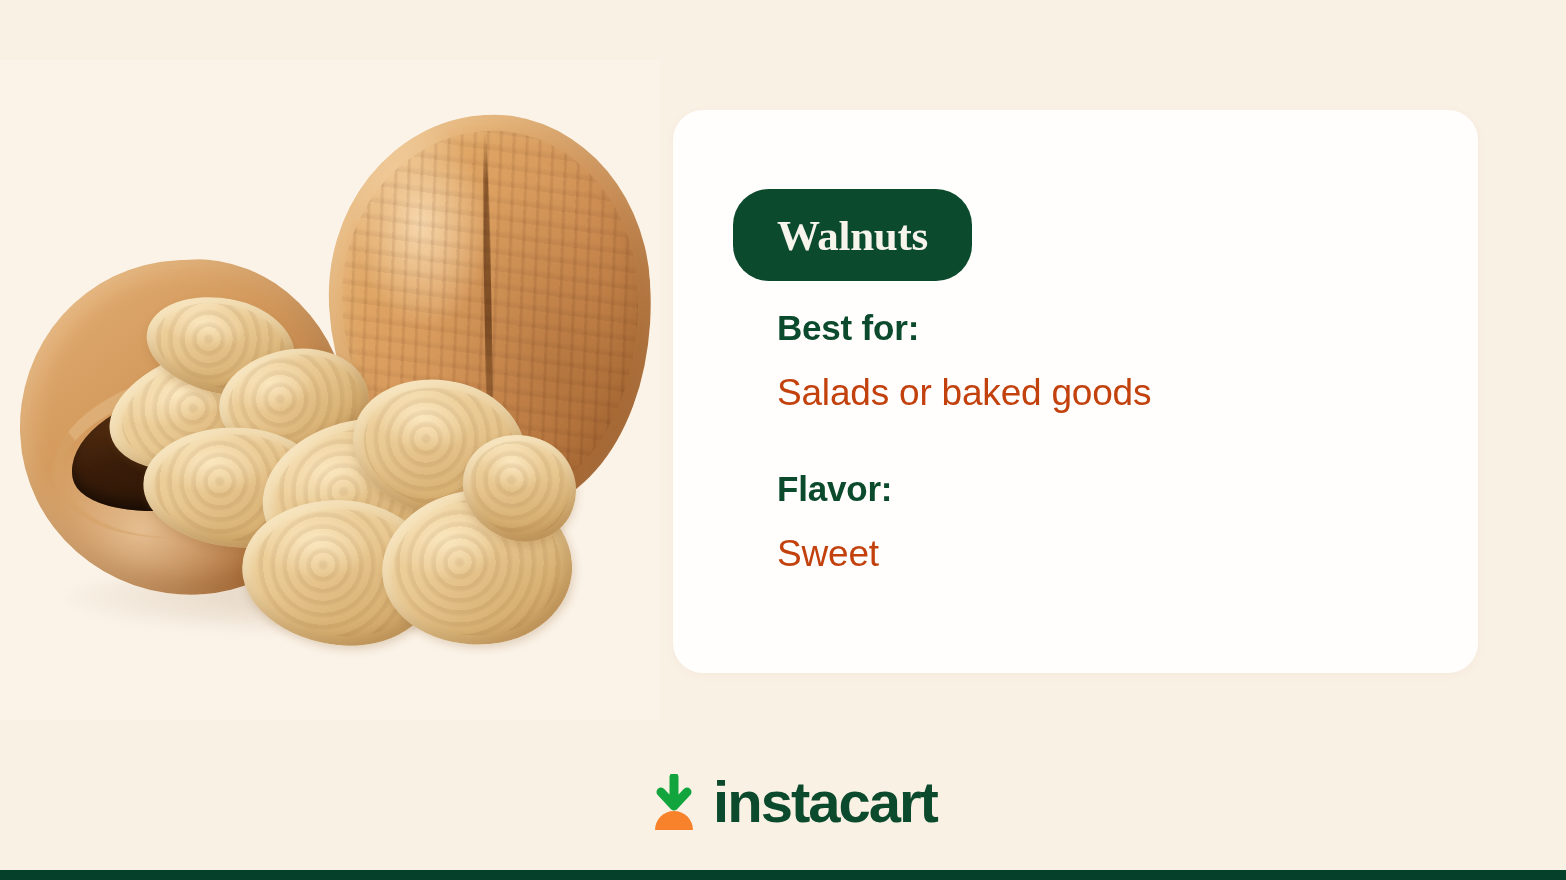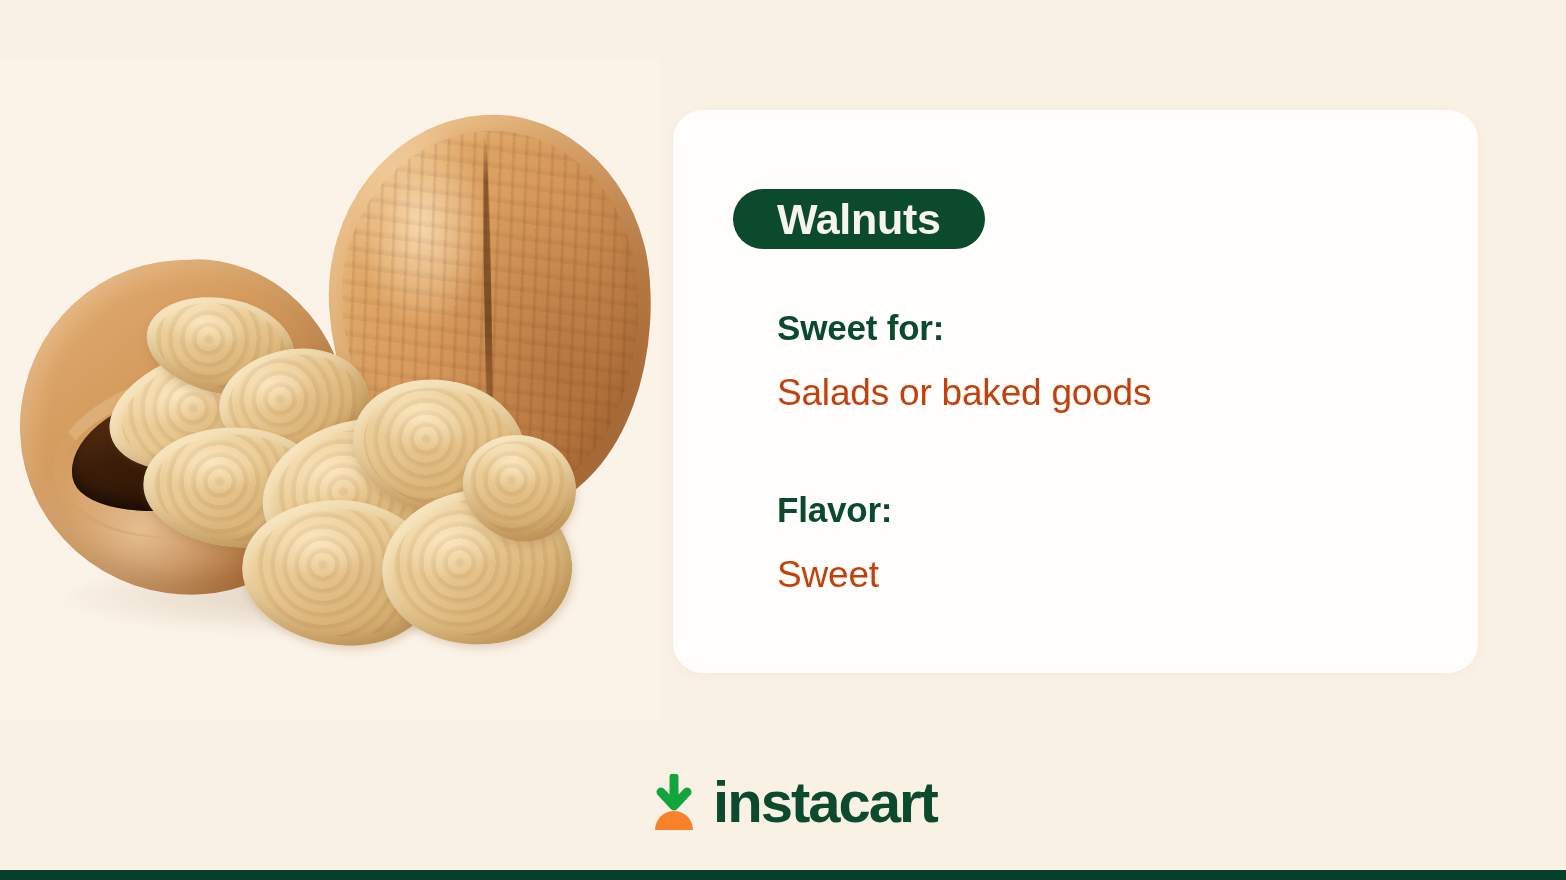--- a/index.html
+++ b/index.html
@@ -178,26 +178,27 @@
     height: 563px;
     background: #fffefc;
     border-radius: 30px;
     box-shadow: 0 2px 10px rgba(120,90,50,0.05);
   }
 
   .title-pill {
     position: absolute;
     left: 60px;
     top: 79px;
-    height: 60px;
-    padding: 0 44px;
+    height: 68px;
+    padding: 12px 44px;
     display: flex;
     align-items: center;
     border-radius: 36px;
     background: #0b4a2c;
+    font-family: Liberation Serif, serif;
   }
   .title-pill-label {
     color: #f7f4ec;
     font-size: 43px;
     font-weight: 700;
     letter-spacing: -0.3px;
     line-height: 1;
   }
 
   .fields {
@@ -215,21 +216,21 @@
     margin: 0;
   }
   .field-value {
     color: #c2410c;
     font-size: 37px;
     font-weight: 400;
     letter-spacing: -0.2px;
     line-height: 1.15;
     margin: 24px 0 0 0;
   }
-  .field-group + .field-group { margin-top: 75px; }
+  .field-group + .field-group { margin-top: 54px; }
 
   
   .brand-footer {
     position: absolute;
     left: 0;
     right: 0;
     top: 762px;
     height: 80px;
     display: flex;
     align-items: center;
@@ -307,21 +308,21 @@
 
   <div class="info-card">
 
     <div class="title-pill">
       <span class="title-pill-label">Walnuts</span>
     </div>
 
     <div class="fields">
 
       <div class="field-group">
-        <p class="field-heading">Sweet for:</p>
+        <p class="field-heading">Best for:</p>
         <p class="field-value">Salads or baked goods</p>
       </div>
 
       <div class="field-group">
         <p class="field-heading">Flavor:</p>
         <p class="field-value">Sweet</p>
       </div>
 
     </div>
   </div>

